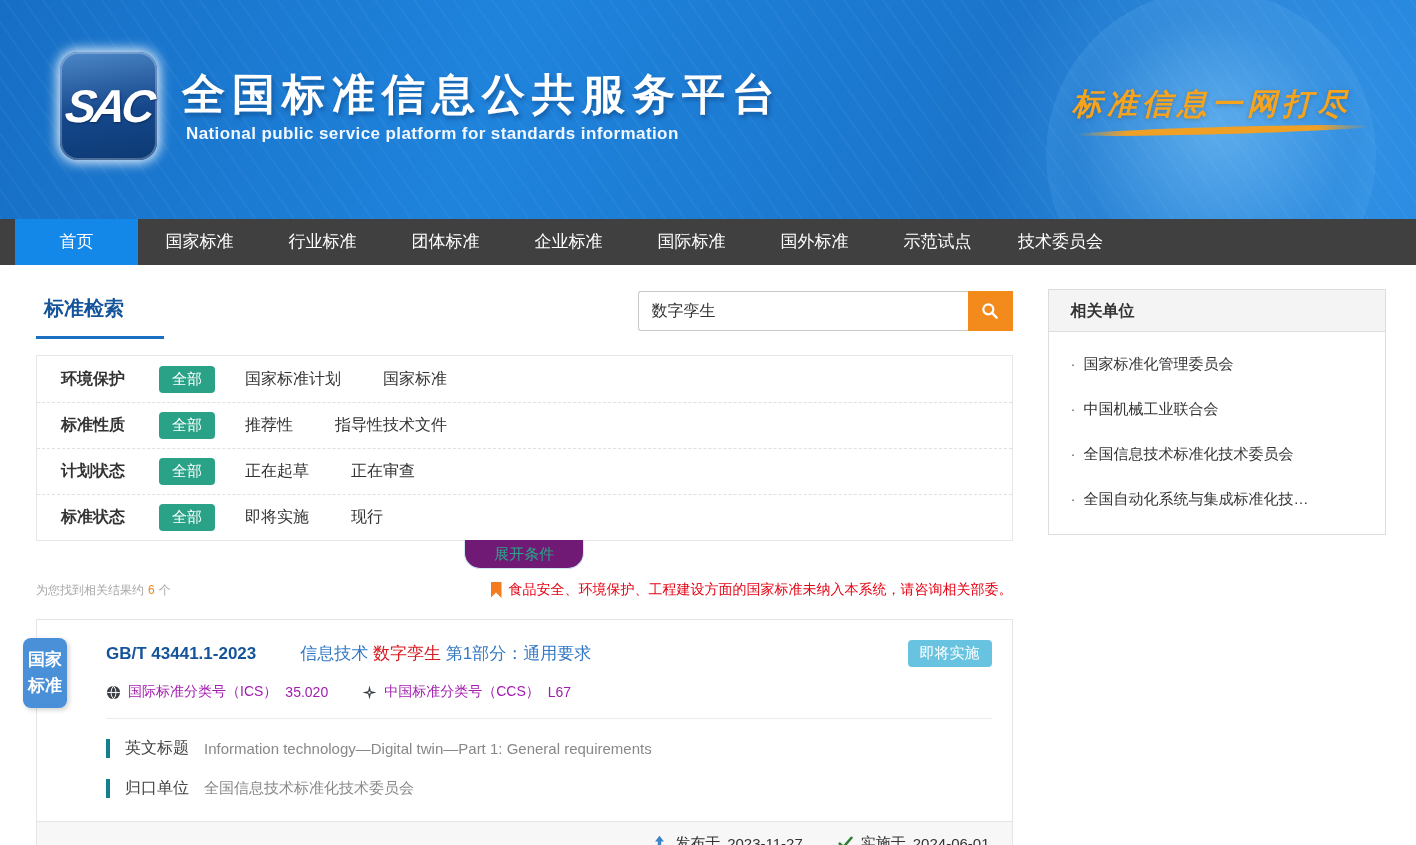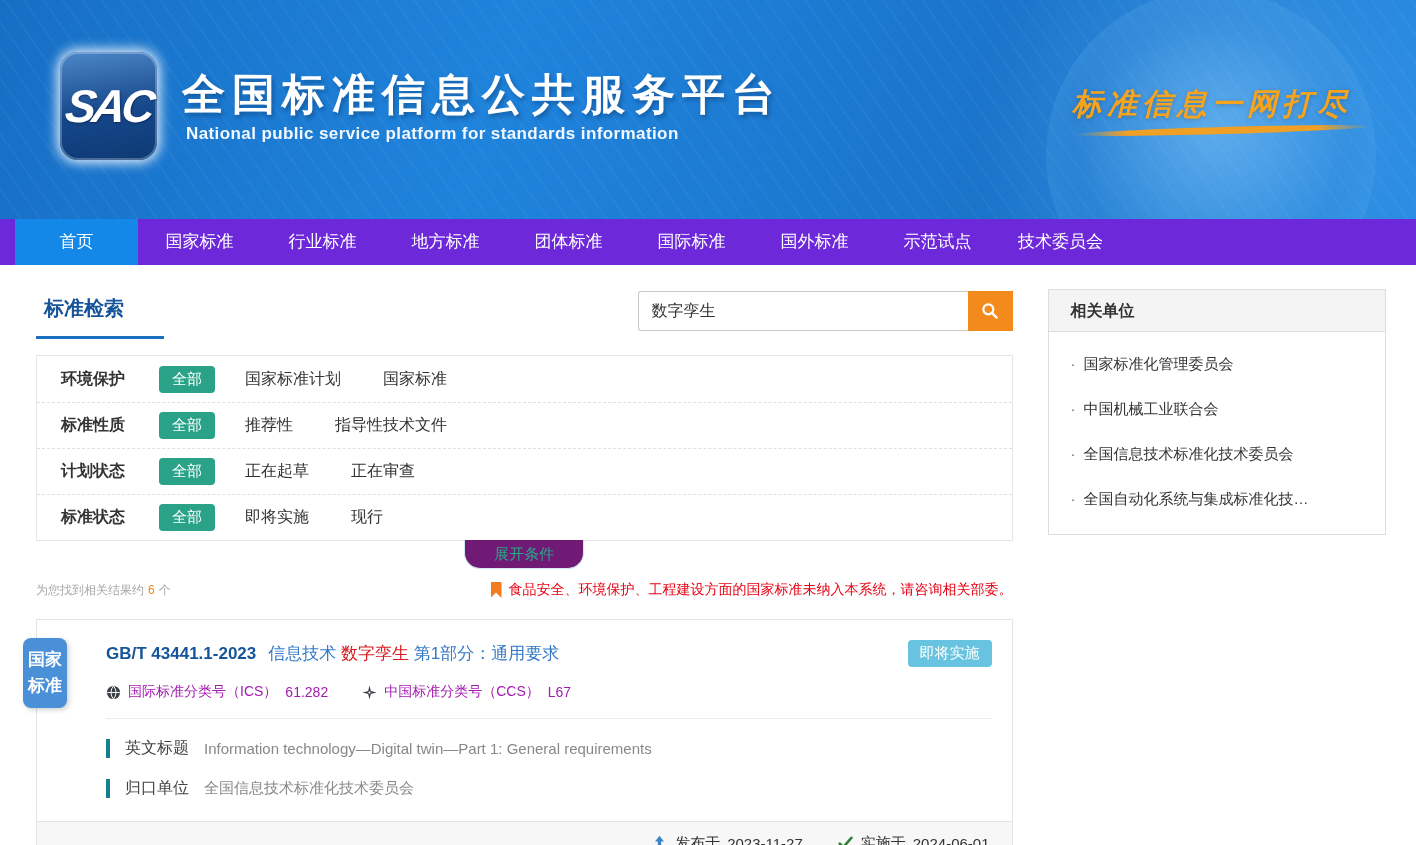--- a/index.html
+++ b/index.html
@@ -27,21 +27,21 @@
   .head-sub { position:absolute; left:186px; top:124px; color:#f2f8ff; font-size:17px; font-weight:bold;
     letter-spacing:.4px; white-space:nowrap; }
   .slogan { position:absolute; right:64px; top:84px; color:#f6a31d; font-size:30px; font-weight:bold;
     font-style:italic; letter-spacing:5px; font-family:"DejaVu Serif","Liberation Serif",serif;
     text-shadow:0 1px 4px rgba(60,30,0,.25); white-space:nowrap; }
   .slogan-swoosh { position:absolute; right:46px; top:127px; width:295px; height:7px; border-radius:50%;
     background:linear-gradient(90deg, rgba(240,160,36,0), #f0a024 18%, #f0a024 82%, rgba(240,160,36,0));
     transform:rotate(-1.6deg); }
 
   
-  .main-nav { height:46px; background:#6d28d9; display:flex; padding-left:15px; }
+  .main-nav { height:46px; background:#404040; display:flex; padding-left:15px; }
   .nav-item { width:123px; text-align:center; line-height:46px; color:#fff; font-size:17px; cursor:pointer; }
   .nav-item.active { background:#1488e8; }
 
   
   .content { display:flex; padding:24px 30px 0 36px; gap:35px; align-items:flex-start; }
   .main-col { width:1001px; position:relative; }
   .side-col { width:347px; }
 
   
   .search-row { position:relative; height:66px; }
@@ -71,21 +71,21 @@
   .count-num { color:#f08519; padding:0 4px; }
   .notice { color:#e60012; font-size:14px; display:flex; align-items:center; gap:7px; }
   .bookmark { width:11px; height:16px; background:#f57c1e; flex:0 0 auto;
     clip-path:polygon(0 0,100% 0,100% 100%,50% 66%,0 100%); }
 
   
   .result-card { margin-top:20px; border:1px solid #e5e5e5; position:relative; background:#fff; }
   .type-badge { position:absolute; left:-14px; top:18px; width:44px; height:70px; background:#4a90d9;
     border-radius:8px; color:#fff; font-size:17px; font-weight:bold; display:flex; flex-direction:column;
     align-items:center; justify-content:center; line-height:1.55; box-shadow:2px 2px 5px rgba(0,0,0,.18); }
-  .card-head { display:flex; align-items:center; padding:20px 20px 0 69px; }
+  .card-head { display:flex; align-items:center; padding:20px 20px 0 69px;gap:32px; }
   .std-code { color:#15549a; font-weight:bold; font-size:17px; margin-right:12px; cursor:pointer; }
   .std-title { color:#3579c6; font-size:17px; cursor:pointer; }
   .hl-red { color:#d7191f; }
   .status-badge { margin-left:auto; background:#67c3e0; color:#fff; font-size:15px; padding:4px 12px; border-radius:4px; }
   .class-row { display:flex; align-items:center; padding:16px 20px 0 69px; color:#a21caf; font-size:14px; }
   .class-row .ico { margin-right:7px; display:flex; }
   .class-gap { width:34px; }
   .class-val { margin-left:8px; }
   .card-sep { border-top:1px solid #ececec; margin:17px 20px 0 69px; }
   .detail-row { display:flex; align-items:center; padding:0 20px 0 69px; margin-top:19px; }
@@ -116,22 +116,22 @@
   <div class="head-title">全国标准信息公共服务平台</div>
   <div class="head-sub">National public service platform  for standards information</div>
   <div class="slogan">标准信息一网打尽</div>
   <div class="slogan-swoosh"></div>
 </div>
 
 <div class="main-nav">
   <div class="nav-item active">首页</div>
   <div class="nav-item">国家标准</div>
   <div class="nav-item">行业标准</div>
-  <div class="nav-item">地方标准</div>
   <div class="nav-item">团体标准</div>
+  <div class="nav-item">企业标准</div>
   <div class="nav-item">国际标准</div>
   <div class="nav-item">国外标准</div>
   <div class="nav-item">示范试点</div>
   <div class="nav-item">技术委员会</div>
 </div>
 
 <div class="content">
   <div class="main-col">
 
     <div class="search-row">
@@ -205,21 +205,21 @@
       </div>
 
       <div class="class-row">
         <span class="ico">
           <svg width="15" height="15" viewBox="0 0 16 16">
             <circle cx="8" cy="8" r="7" fill="#3c4046"></circle>
             <path d="M1.3 8h13.4 M8 1a10.5 10.5 0 0 1 0 14 M8 1a10.5 10.5 0 0 0 0 14" stroke="#fff" stroke-width="1" fill="none"></path>
           </svg>
         </span>
         <span>国际标准分类号（ICS）</span>
-        <span class="class-val">61.282</span>
+        <span class="class-val">35.020</span>
         <span class="class-gap"></span>
         <span class="ico">
           <svg width="15" height="15" viewBox="0 0 16 16">
             <path d="M8 0.5 L9.8 8 L8 15.5 L6.2 8 Z M0.5 8 L8 6.2 L15.5 8 L8 9.8 Z" fill="#3c4046"></path>
             <circle cx="8" cy="8" r="1.6" fill="#fff" stroke="#3c4046" stroke-width="1"></circle>
           </svg>
         </span>
         <span>中国标准分类号（CCS）</span>
         <span class="class-val">L67</span>
       </div>

